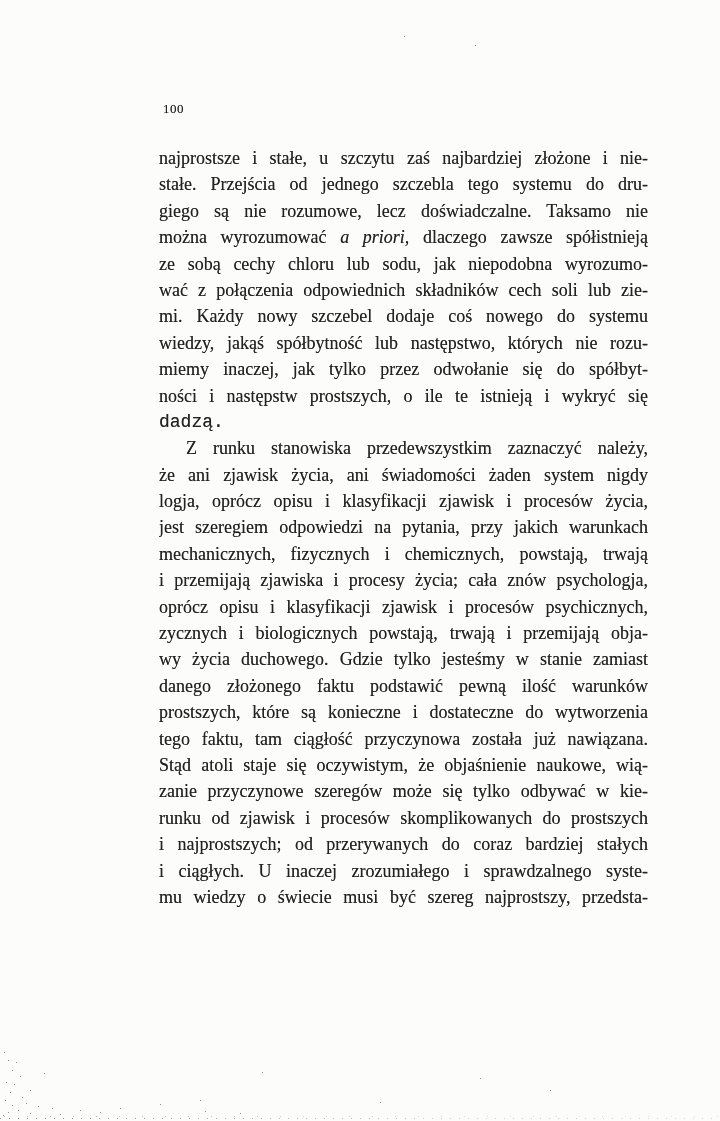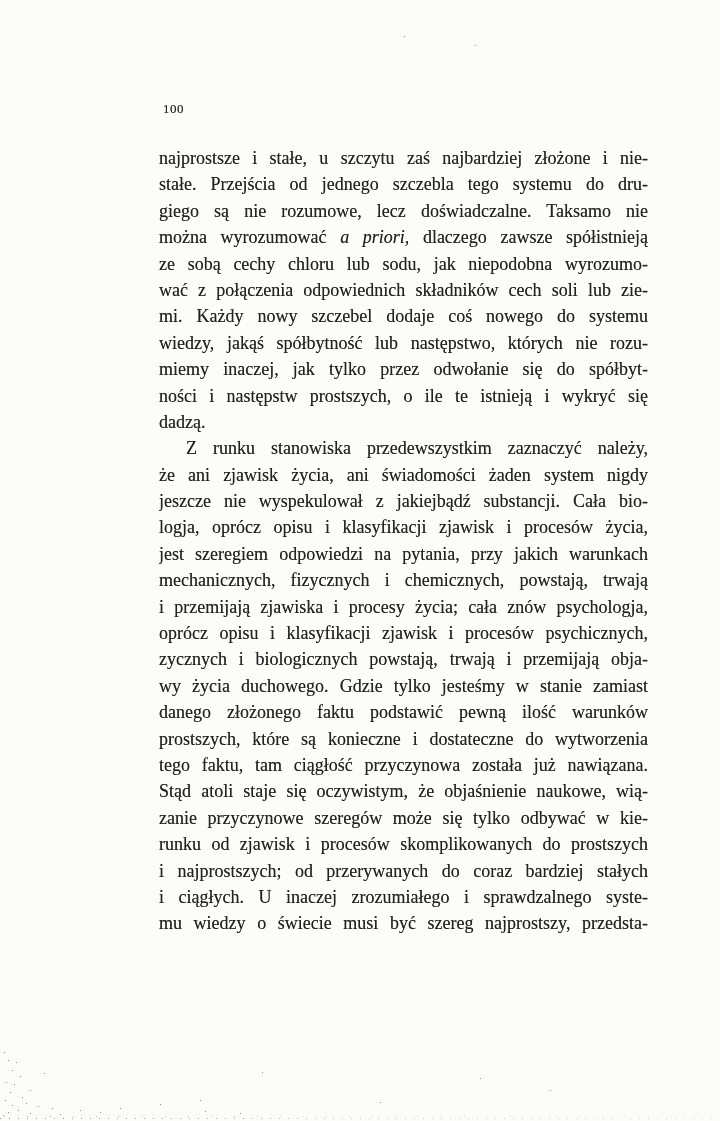--- a/index.html
+++ b/index.html
@@ -39,20 +39,21 @@
     height:26.4px;
     line-height:26.4px;
     text-align:justify;
     text-align-last:justify;
     white-space:normal;
     overflow:hidden;
   }
   .line.ragged{
     text-align:left;
     text-align-last:left;
+    font-family:Liberation Mono, monospace;
   }
   .line.indent{
     text-indent:27px;
   }
   em{}
   
   .speckles{
     position:absolute;top:0;left:0;width:1px;height:1px;background:transparent;
     box-shadow:
       404px 36px 0 0 var(--speckle),
@@ -117,21 +118,20 @@
         <div class="line"><span>wać z połączenia odpowiednich składników cech soli lub zie-</span></div>
         <div class="line"><span>mi.  Każdy nowy szczebel dodaje coś nowego do systemu</span></div>
         <div class="line"><span>wiedzy, jakąś spółbytność lub następstwo, których nie rozu-</span></div>
         <div class="line"><span>miemy inaczej, jak tylko przez odwołanie się do spółbyt-</span></div>
         <div class="line"><span>ności i następstw prostszych, o ile te istnieją i wykryć się</span></div>
         <div class="line ragged"><span>dadzą.</span></div>
       </div>
       <div class="para">
         <div class="line indent"><span>Z runku stanowiska przedewszystkim zaznaczyć należy,</span></div>
         <div class="line"><span>że ani zjawisk życia, ani świadomości żaden system nigdy</span></div>
-        <div class="line"><span>jeszcze nie wyspekulował z jakiejbądź substancji.  Cała bio-</span></div>
         <div class="line"><span>logja, oprócz opisu i klasyfikacji zjawisk i procesów życia,</span></div>
         <div class="line"><span>jest szeregiem odpowiedzi na pytania, przy jakich warunkach</span></div>
         <div class="line"><span>mechanicznych, fizycznych i chemicznych, powstają, trwają</span></div>
         <div class="line"><span>i przemijają zjawiska i procesy życia; cała znów psychologja,</span></div>
         <div class="line"><span>oprócz opisu i klasyfikacji zjawisk i procesów psychicznych,</span></div>
         <div class="line"><span>zycznych i biologicznych powstają, trwają i przemijają obja-</span></div>
         <div class="line"><span>wy życia duchowego.  Gdzie tylko jesteśmy w stanie zamiast</span></div>
         <div class="line"><span>danego złożonego faktu podstawić pewną ilość warunków</span></div>
         <div class="line"><span>prostszych, które są konieczne i dostateczne do wytworzenia</span></div>
         <div class="line"><span>tego faktu, tam ciągłość przyczynowa została już nawiązana.</span></div>

